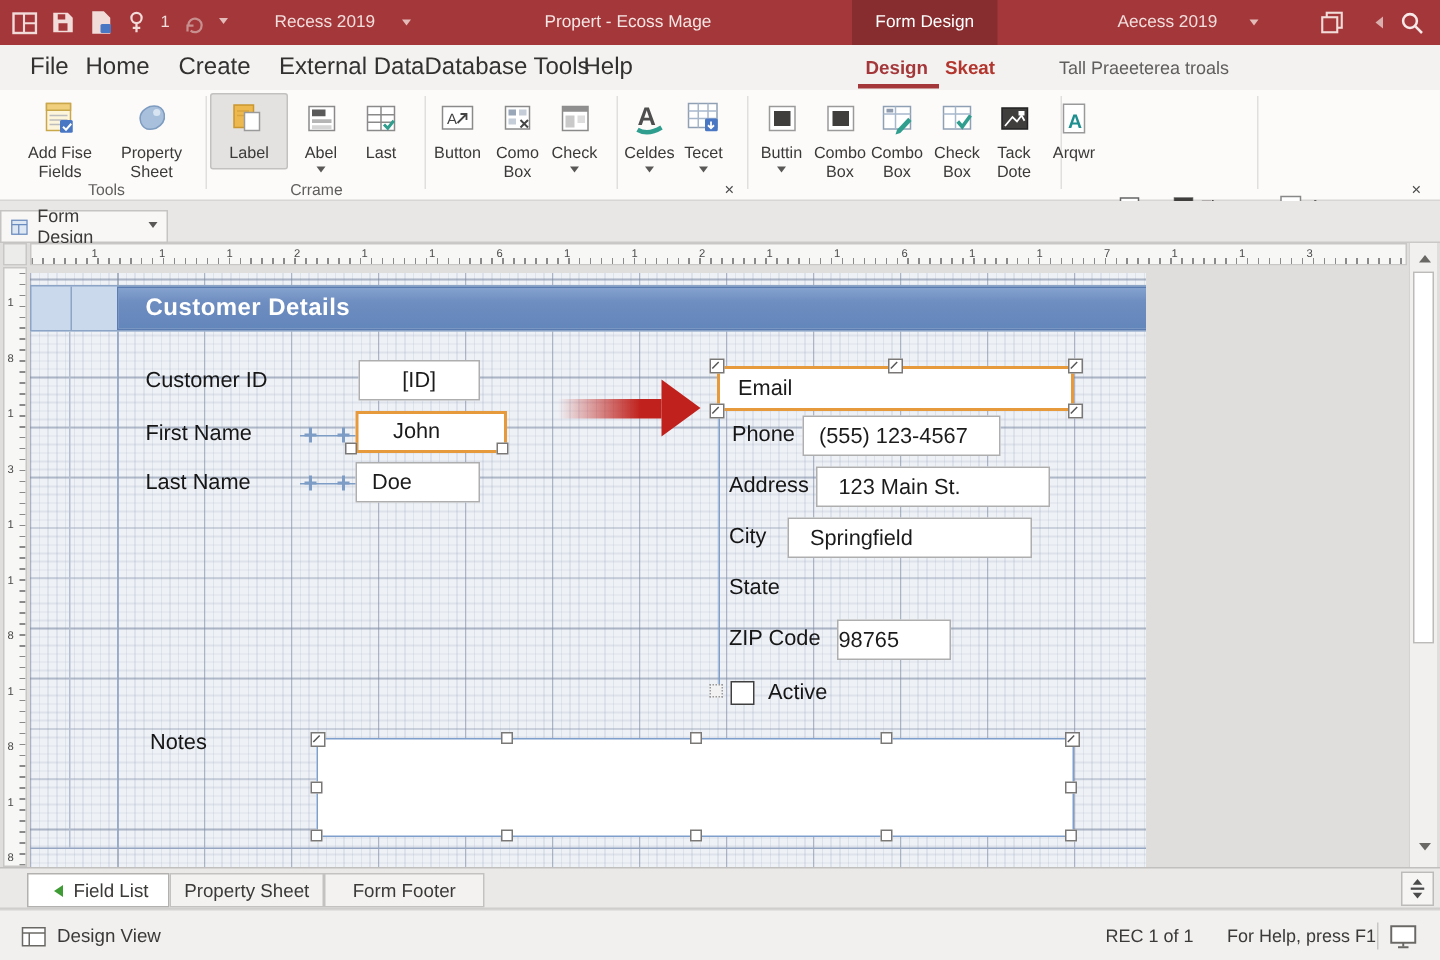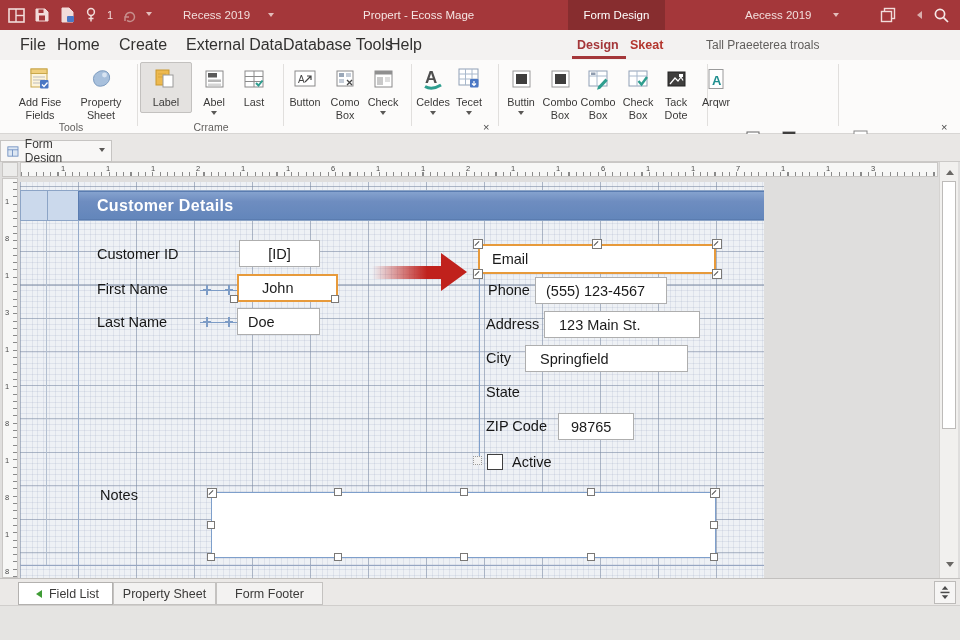--- a/index.html
+++ b/index.html
@@ -519,21 +519,21 @@
 
       <div class="flabel" style="left:466px;top:134px;">Address</div>
       <div class="tbox" style="left:524px;top:129px;width:156px;height:27px;padding-left:14px;">123 Main St.</div>
 
       <div class="flabel" style="left:466px;top:168px;">City</div>
       <div class="tbox" style="left:505px;top:163px;width:163px;height:27px;padding-left:14px;">Springfield</div>
 
       <div class="flabel" style="left:466px;top:202px;">State</div>
 
       <div class="flabel" style="left:466px;top:236px;">ZIP Code</div>
-      <div class="tbox" style="left:538px;top:231px;width:76px;height:27px;padding-left:12px;">98765</div>
+      <div class="tbox" style="left:538px;top:231px;width:76px;height:27px;padding-left:0;">98765</div>
 
       <div class="anchor-dotted" style="left:453px;top:274px;"></div>
       <div class="cbox" style="left:467px;top:272px;"></div>
       <div class="flabel" style="left:492px;top:272px;">Active</div>
 
       <div class="flabel" style="left:80px;top:305px;">Notes</div>
       <div class="notesbox" style="left:191px;top:310px;width:505px;height:66px;"></div>
       <div class="hdl diag" style="left:187px;top:306px;width:10px;height:10px;"></div>
       <div class="hdl" style="left:314px;top:306px;"></div>
       <div class="hdl" style="left:440px;top:306px;"></div>
@@ -572,14 +572,30 @@
     </div>
     <div class="splitbtn">
       <svg width="12" height="15" viewBox="0 0 12 15">
           <path d="M6 1 l3.2 3.8 h-6.4 z" fill="#4a4a4a"></path>
           <rect x="1.5" y="6.7" width="9" height="1.5" fill="#4a4a4a"></rect>
           <path d="M6 14 l-3.2 -3.8 h6.4 z" fill="#4a4a4a"></path>
         </svg>
     </div>
   </div>
 
+  <div class="statusbar">
+    <span class="abs" style="left:14px;top:10px;"><svg width="17" height="15" viewBox="0 0 17 15">
+          <rect x="1" y="1.5" width="15" height="12" fill="#fff" stroke="#6a6865"></rect>
+          <line x1="1" y1="5" x2="16" y2="5" stroke="#6a6865"></line>
+          <line x1="5.5" y1="5" x2="5.5" y2="13.5" stroke="#6a6865"></line>
+        </svg></span>
+    <span class="sb-txt" style="left:38px;">Design View</span>
+    <span class="sb-txt" style="left:737px;font-size:12px;">REC 1 of 1</span>
+    <span class="sb-txt" style="left:818px;font-size:12px;">For Help, press F1</span>
+    <span class="sb-div"></span>
+    <span class="abs" style="left:926px;top:9px;"><svg width="20" height="17" viewBox="0 0 20 17">
+          <rect x="1.5" y="1.5" width="16" height="11" fill="#fff" stroke="#6a6865" stroke-width="1.3"></rect>
+          <line x1="6" y1="15.5" x2="13" y2="15.5" stroke="#6a6865" stroke-width="1.3"></line>
+          <line x1="9.5" y1="12.5" x2="9.5" y2="15" stroke="#6a6865" stroke-width="1.3"></line>
+        </svg></span>
+  </div>
 
 </div>
 
 </body></html>

